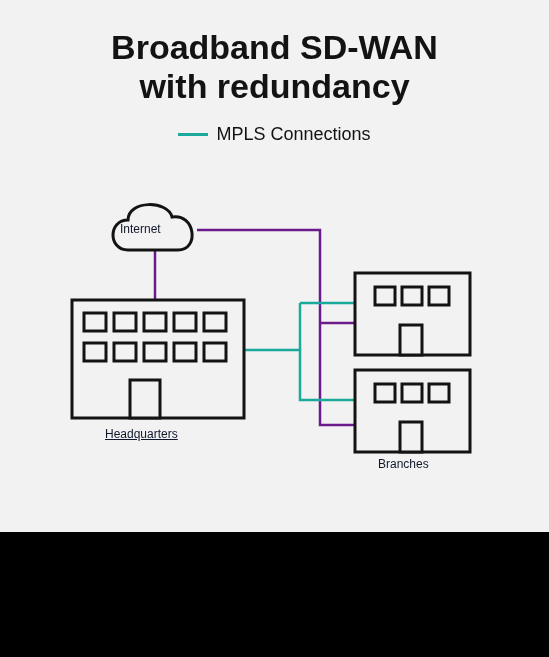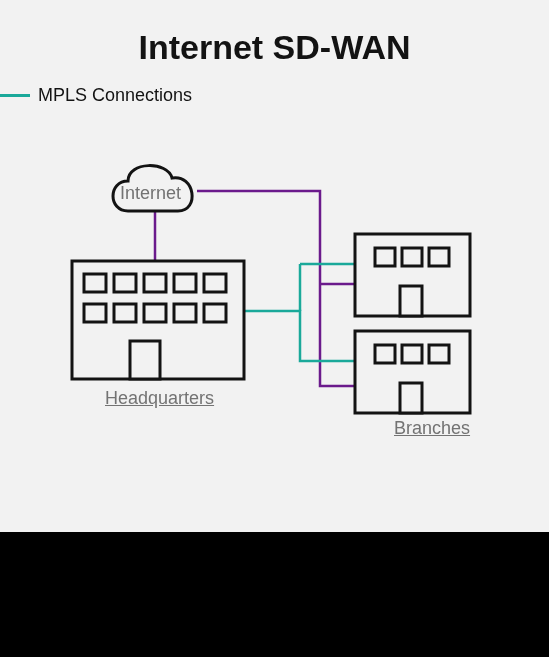--- a/index.html
+++ b/index.html
@@ -1,34 +1,35 @@
 <!DOCTYPE html>
 <html><head>
 <meta charset="utf-8">
 <style>
   html,body{margin:0;padding:0;font-family:Arial,Helvetica,sans-serif;background:#f2f2f2;}
   .page{width:549px;height:657px;position:relative;overflow:hidden;}
   .title{font-size:34px;font-weight:700;text-align:center;color:#131313;line-height:1.15;margin-top:28px;}
-  .legend{display:flex;justify-content:flex-start;gap:61px;margin-top:18px;font-size:18px;color:#131313;}
+  .legend{display:flex;justify-content:center;gap:61px;margin-top:18px;font-size:18px;color:#131313;}
   .legend-item{display:flex;align-items:center;gap:8px;}
   .swatch{width:30px;height:0;border-top:3px solid;}
   .mpls{border-color:#1aa99a;}
   .broadband{border-color:#6b1a8c;}
   .diagram{position:relative;width:549px;height:340px;margin-top:30px;}
   .diagram svg{position:absolute;left:0;top:0;}
-  .label{position:absolute;font-size:18px;color:#737373;}
+  .label{position:absolute;font-size:12px;color:#0f172a;}
   .footer{position:absolute;left:0;right:0;bottom:0;height:125px;background:#000;}
 </style>
 </head>
 <body>
 
 <div class="page">
 
   <div class="title">
-    <span>Internet SD-WAN</span><br>
+    <span>Broadband SD-WAN</span><br>
+    <span>with redundancy</span>
   </div>
 
   <div class="legend">
     <div class="legend-item">
       <span class="swatch mpls"></span>
       <span>MPLS Connections</span>
     </div>
   </div>
 
   <div class="diagram">
@@ -86,17 +87,17 @@
         <rect x="355" y="195" width="115" height="82"></rect>
         <rect x="375" y="209" width="20" height="18"></rect>
           <rect x="402" y="209" width="20" height="18"></rect>
           <rect x="429" y="209" width="20" height="18"></rect>
         <rect x="400" y="247" width="22" height="30"></rect>
       </g>
     </svg>
 
     <div class="label" style="left:120px;top:47px;">Internet</div>
     <div class="label" style="left:105px;top:252px;text-decoration:underline;">Headquarters</div>
-    <div class="label" style="left:394px;top:282px;text-decoration:underline;">Branches</div>
+    <div class="label" style="left:378px;top:282px;">Branches</div>
   </div>
 
   <div class="footer"></div>
 </div>
 
 </body></html>

